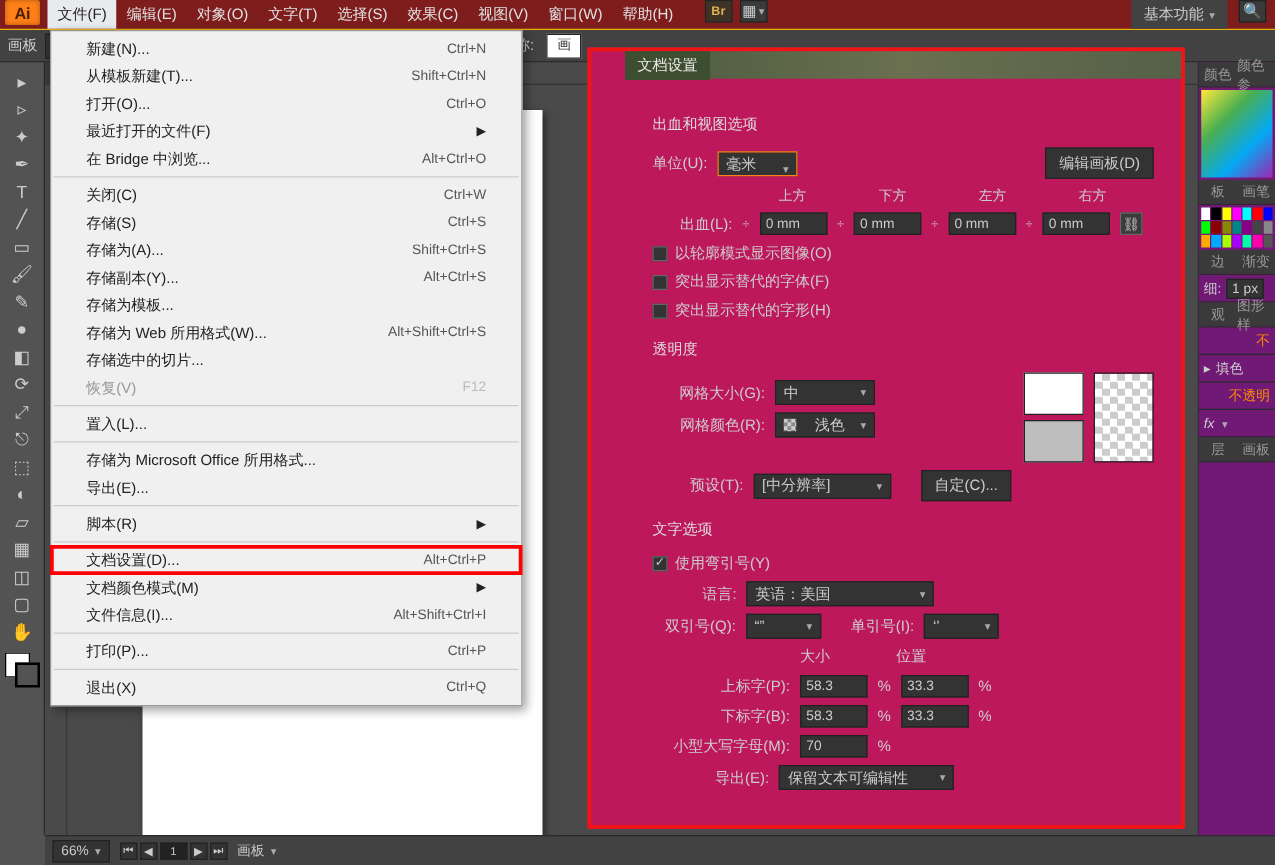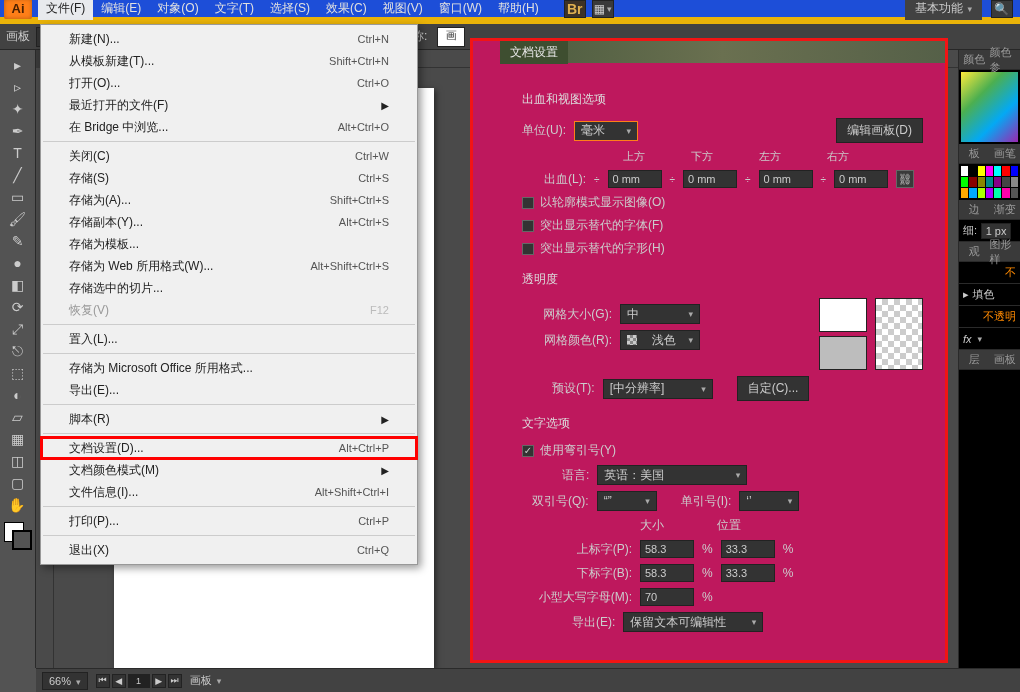--- a/index.html
+++ b/index.html
@@ -1,43 +1,43 @@
 <!DOCTYPE html>
 <html><head>
 <meta charset="utf-8">
 <style>
 * { margin:0; padding:0; box-sizing:border-box; font-family:"Microsoft YaHei",Arial,sans-serif; }
 body { background:#535353; width:1020px; height:692px; overflow:hidden; position:relative; color:#ccc; font-size:12px; }
 
-.menubar { height:24px; background:#1d4ed8; display:flex; align-items:center; padding:0 4px; border-bottom:7px solid #eab308; }
+.menubar { height:24px; background:#7f1d1d; display:flex; align-items:flex-start; padding:0 4px; border-bottom:1px solid #eab308; }
 .menubar .ai-badge { width:28px; height:20px; background:#ff7f18; color:#4a2000; font-weight:bold; font-size:13px; display:flex; align-items:center; justify-content:center; border-radius:2px; margin-right:6px; box-shadow:inset 0 0 4px rgba(0,0,0,0.3);}
 .menubar .mitem { padding:3px 8px; color:#e0e0e0; cursor:default; font-size:12px;}
 .menubar .mitem.open { background:#e8eaed; color:#222; }
 .menubar .spacer { flex:1; }
 .menubar .right-box { background:#424242; padding:3px 10px; margin-right:6px; font-size:12px;}
 .menubar .icon-box { width:22px; height:18px; background:#3a3a3a; margin:0 3px; display:flex; align-items:center; justify-content:center; border:1px solid #222;}
-.menubar .bridge-badge { width:20px; height:16px; background:#3d3226; color:#e0b050; font-size:14px; font-weight:bold; display:flex; align-items:center; justify-content:center; border-radius:2px;}
+.menubar .bridge-badge { width:20px; height:16px; background:#3d3226; color:#e0b050; font-size:10px; font-weight:bold; display:flex; align-items:center; justify-content:center; border-radius:2px;}
 
 .ctrlbar { height:26px; background:#424242; border-bottom:1px solid #272727; display:flex; align-items:center; padding:0 6px; gap:6px;}
 .ctrlbar .box { width:28px; height:20px; background:#333; border:1px solid #222;}
 .ctrlbar .lbl { font-size:12px; color:#ccc; margin-left:auto; margin-right:4px;}
 
 .main { position:absolute; top:50px; left:0; right:0; bottom:24px; display:flex; }
 .toolcol { width:36px; background:#535353; border-right:1px solid #2a2a2a; display:flex; flex-direction:column; align-items:center; padding-top:4px; gap:0;}
 .toolcol .tool { width:24px; height:22px; display:flex; align-items:center; justify-content:center; color:#ccc; font-size:14px; cursor:default;}
 .toolcol .fillstroke { margin-top:6px; width:28px; height:28px; position:relative;}
 .toolcol .fillstroke .fill { position:absolute; top:0; left:0; width:20px; height:20px; background:#fff; border:1px solid #000;}
 .toolcol .fillstroke .stroke { position:absolute; bottom:0; right:0; width:20px; height:20px; background:#535353; border:2px solid #000;}
 .canvaswrap { flex:1; position:relative; background:#4a4a4a; overflow:hidden;}
 .ruler-h { position:absolute; top:0; left:18px; right:0; height:18px; background:#4a4a4a; border-bottom:1px solid #333;}
 .ruler-v { position:absolute; top:18px; left:0; width:18px; bottom:0; background:#4a4a4a; border-right:1px solid #333;}
 .canvas { position:absolute; top:18px; left:18px; right:0; bottom:0; background:#4a4a4a;}
 .artboard { position:absolute; left:60px; top:20px; width:320px; height:580px; background:#fff; box-shadow:2px 2px 6px rgba(0,0,0,0.5);}
 
-.rightpanels { width:62px; background:#000000; border-left:1px solid #2a2a2a; display:flex; flex-direction:column;}
+.rightpanels { width:62px; background:#701a75; border-left:1px solid #2a2a2a; display:flex; flex-direction:column;}
 .rightpanels .tabrow { display:flex; height:20px; border-bottom:1px solid #2a2a2a;}
 .rightpanels .tab { flex:1; font-size:11px; color:#999; display:flex; align-items:center; justify-content:center; background:#3a3a3a;}
 .rightpanels .swatches { height:70px; background:linear-gradient(135deg,#ffeb3b,#4caf50,#03a9f4,#9c27b0); margin:2px;}
 .rightpanels .colorgrid { padding:2px; display:grid; grid-template-columns:repeat(7,1fr); gap:1px;}
 .rightpanels .colorgrid div { height:10px;}
 .rightpanels .row { display:flex; align-items:center; height:22px; padding:0 4px; font-size:11px; gap:4px; border-bottom:1px solid #2a2a2a;}
 .rightpanels .inp { width:30px; height:16px; background:#333; border:1px solid #222; color:#ccc; font-size:11px; text-align:center;}
 
 .status { position:absolute; left:36px; right:0; bottom:0; height:24px; background:#424242; border-top:1px solid #2a2a2a; display:flex; align-items:center; padding:0 6px; gap:8px; font-size:11px;}
 .status .zoom { background:#333; padding:2px 6px; border:1px solid #222;}
@@ -60,21 +60,21 @@
 .dialog .section-title { font-size:12px; margin:14px 0 10px 0; color:#dcdcdc;}
 .dialog .frow { display:flex; align-items:center; gap:8px; margin:6px 0; font-size:12px;}
 .dialog .frow .lab { text-align:right; color:#ccc; white-space:nowrap;}
 .dialog select,.dialog .sel { background:#333; color:#ccc; border:1px solid #222; height:20px; font-size:12px; padding:0 4px; min-width:60px;}
 .dialog .sel.orange { border:1px solid #ff7f18;}
 .dialog .numinput { width:54px; height:18px; background:#333; border:1px solid #222; color:#ccc; font-size:11px; padding:0 4px;}
 .dialog .btn { background:#333; border:1px solid #222; color:#ccc; padding:3px 10px; font-size:12px;}
 .dialog .chk { display:flex; align-items:center; gap:6px; margin:6px 0; font-size:12px;}
 .dialog .chk .box { width:12px; height:12px; background:#333; border:1px solid #666;}
 .dialog .chk .box.on::after { content:"✓"; color:#ccc; font-size:10px; display:block; line-height:10px; text-align:center;}
-.bleed-head { display:flex; gap:0; margin-left:78px;}
+.bleed-head { display:flex; gap:12px; margin-left:78px;}
 .bleed-head div { width:68px; text-align:center; font-size:11px; color:#ccc;}
 .linkicon { width:18px; height:18px; border:1px solid #666; background:#3a3a3a; display:flex; align-items:center; justify-content:center; font-size:11px;}
 .swatch-sq { width:48px; height:34px; border:1px solid #222;}
 .swatch-sq.white { background:#fff;}
 .swatch-sq.grey { background:#bdbdbd;}
 .swatch-sq.checker { background:repeating-conic-gradient(#ccc 0 25%,#fff 0 50%) 0 0/12px 12px;}
 .tri { font-size:9px; color:#aaa; margin-left:2px;}
 
 .doctab { position:absolute; left:0; top:0; height:22px; padding:0 10px; background:#3a3a3a; color:#ccc; font-size:11px; display:flex; align-items:center; border-right:1px solid #222;}
 </style>
@@ -313,21 +313,21 @@
   </div>
 
 <div class="dialog">
   <div class="titlebar">
     <div class="ttl">文档设置</div>
   </div>
   <div class="body">
     <div class="section-title">出血和视图选项</div>
     <div class="frow">
       <span class="lab">单位(U):</span>
-      <span class="sel orange" style="min-width:64px;display:inline-flex;align-items:center;justify-content:space-between;padding:0 6px;">
+      <span class="sel orange" style="min-width:64px;display:inline-flex;align-items:flex-end;justify-content:space-between;padding:0 6px;">
           <span>毫米</span>
           <span class="tri">▾</span>
         </span>
       <span style="flex:1"></span>
       <button class="btn">编辑画板(D)</button>
     </div>
     <div class="bleed-head">
       <div>上方</div>
         <div>下方</div>
         <div>左方</div>

